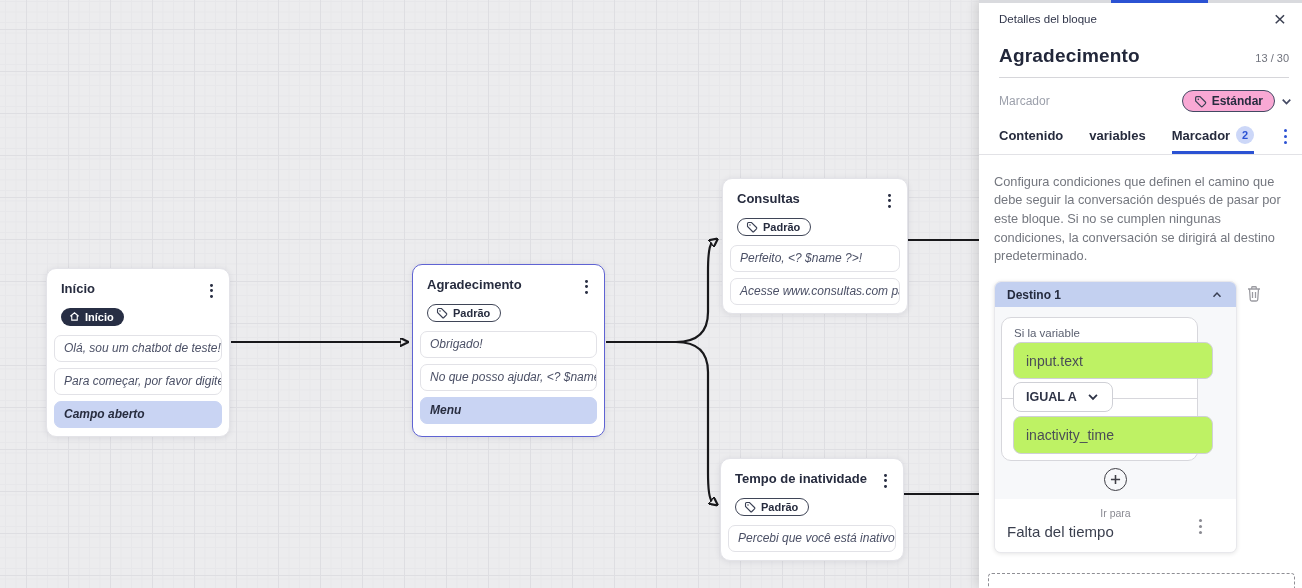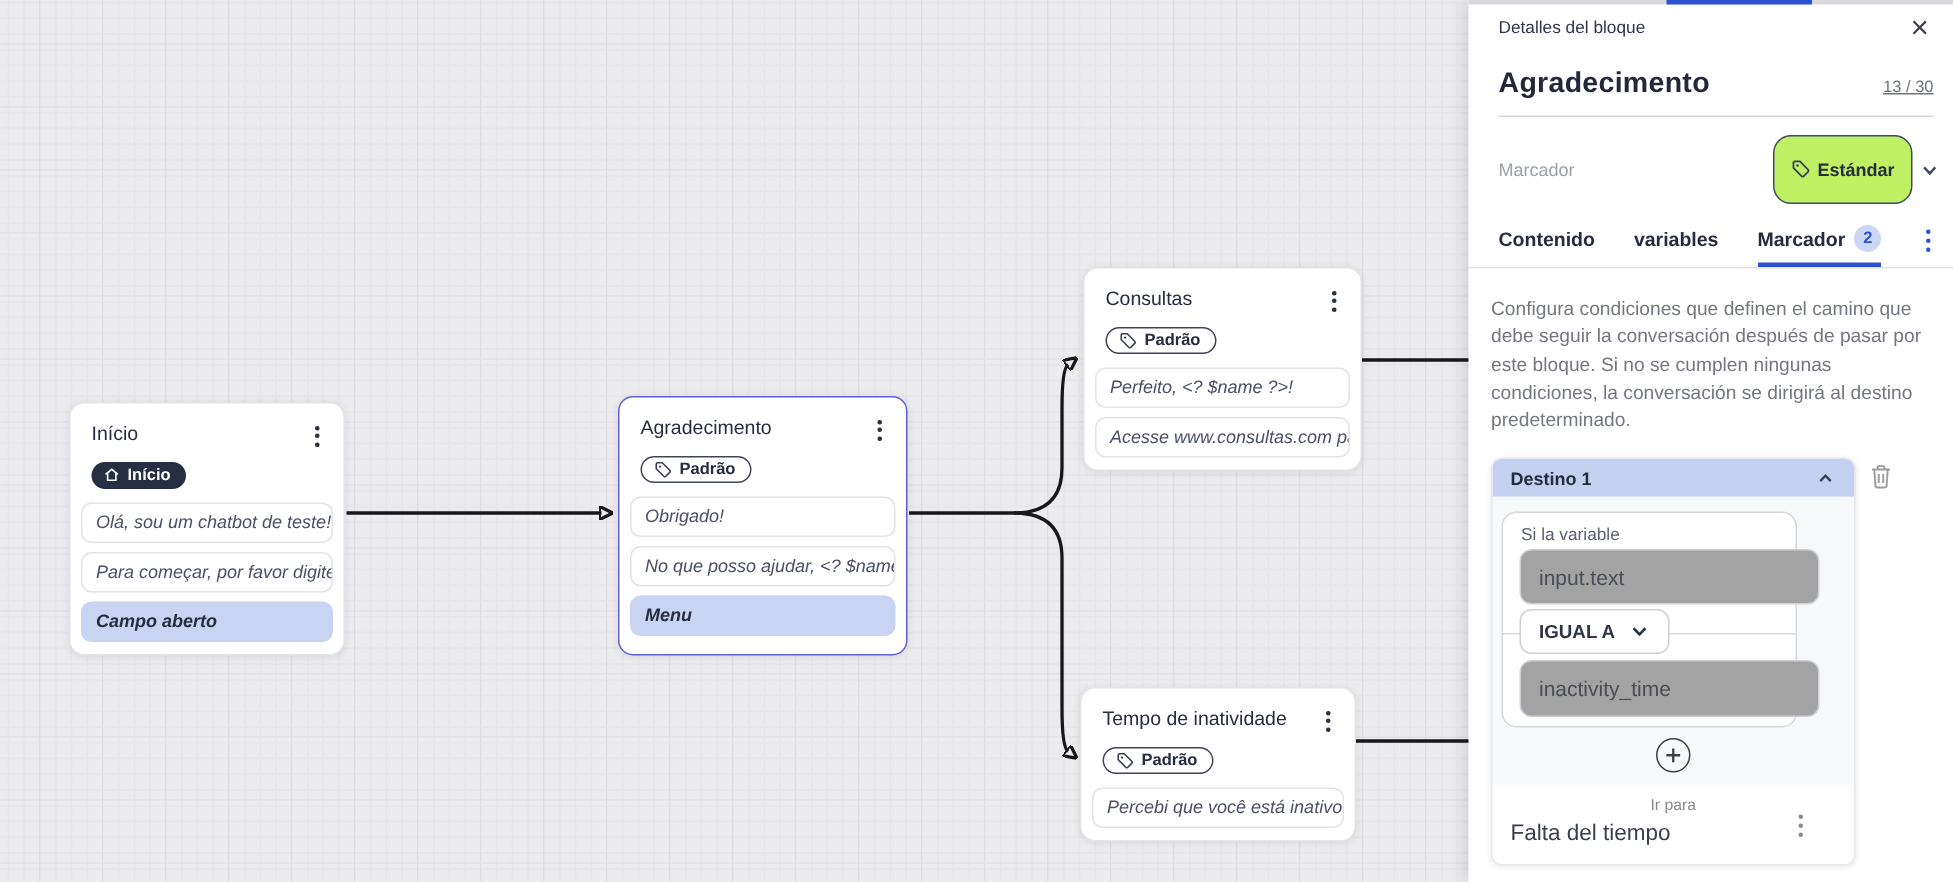--- a/index.html
+++ b/index.html
@@ -30,21 +30,21 @@
 
   
   .node {
     position:absolute; z-index:2;
     background:#fff; border:1px solid #e3e3e8; border-radius:10px;
     box-shadow:0 1px 6px rgba(40,40,70,.10);
     padding:10px 7px 8px;
   }
   .node.selected { border:1.5px solid #5f63d3; }
   .node-head { display:flex; justify-content:space-between; align-items:flex-start; padding:2px 5px 0 7px; }
-  .node-title { font-size:13px; font-weight:normal; color:#272c3f; white-space:nowrap; }
+  .node-title { font-size:13px; font-weight:bold; color:#272c3f; white-space:nowrap; }
   .kebab { display:flex; flex-direction:column; gap:2.6px; padding:3px 4px; cursor:pointer; }
   .kebab i { width:2.8px; height:2.8px; border-radius:50%; background:#2b3044; display:block; }
   .kebab.blue i { background:#2b52d3; width:3.2px; height:3.2px; }
   .kebab.gray i { background:#8a8a92; width:3.2px; height:3.2px; }
 
   .badge-dark {
     display:inline-flex; align-items:center; gap:5px;
     background:#272e44; color:#fff; font-size:11px; font-weight:bold;
     border-radius:11px; padding:3px 10px 3px 8px; margin:7px 0 3px 7px;
   }
@@ -73,30 +73,30 @@
   }
   .panel-topstrip { position:relative; height:3px; background:#d9dade; }
   .topstrip-blue { position:absolute; left:132px; top:0; width:97px; height:3px; background:#2b52d3; }
 
   .panel-head { display:flex; justify-content:space-between; align-items:center; padding:9px 16px 0 20px; }
   .panel-head-title { font-size:11.5px; color:#30354a; }
   .close-x { font-size:21px; color:#3b4052; line-height:14px; cursor:pointer; }
 
   .name-row { display:flex; justify-content:space-between; align-items:flex-end; padding:19px 13px 0 20px; }
   .block-name { font-size:19px; font-weight:600; color:#22273a; letter-spacing:.2px; }
-  .char-count { font-size:11px; color:#70737d; padding-bottom:3px;text-decoration:underline; }
+  .char-count { font-size:11px; color:#70737d; padding-bottom:3px; }
   .divider { height:1px; background:#d6d6da; margin:10px 13px 0 20px; }
 
   .marker-row { display:flex; justify-content:space-between; align-items:center; padding:12px 8px 0 20px; }
   .marker-label { font-size:12px; color:#9ca0ab; }
   .marker-controls { display:flex; align-items:center; gap:4px; }
   .marker-pill {
-    display:flex; align-items:flex-start; gap:5px;
-    border:1.2px solid #434963; border-radius:12px; padding:15px 11px;
-    font-size:12px; font-weight:bold; color:#272c3f; background:#bef264; cursor:pointer;
+    display:flex; align-items:center; gap:5px;
+    border:1.2px solid #434963; border-radius:12px; padding:3px 11px;
+    font-size:12px; font-weight:bold; color:#272c3f; background:#f9a8d4; cursor:pointer;
   }
 
   .tabs { display:flex; gap:26px; padding:14px 13px 0 20px; border-bottom:1px solid #e2e2e6; }
   .tab { font-size:13px; font-weight:bold; color:#262b3d; padding-bottom:9px; display:flex; gap:6px; align-items:center; cursor:pointer; }
   .tab.active { box-shadow:inset 0 -3px 0 #2b52d3; }
   .tab-badge {
     width:18px; height:18px; border-radius:50%; background:#ccd7f8; color:#2b52d3;
     font-size:11px; font-weight:bold; display:flex; align-items:center; justify-content:center;
   }
   .tabs .kebab { margin-left:auto; margin-bottom:7px; }
@@ -114,21 +114,21 @@
   }
   .trash-btn { padding-top:3px; cursor:pointer; }
 
   .inner-box {
     margin:10px 38px 0 6px; height:144px; position:relative;
     background:#fff; border:1px solid #d7d7dc; border-radius:10px;
   }
   .cond-label { position:absolute; left:12px; top:9px; font-size:11.5px; color:#5b6070; }
   .tfield {
     position:absolute; left:11px; width:200px; height:37px;
-    border:1px solid #cfd0d6; border-radius:8px; background:#a3a3a3;
+    border:1px solid #cfd0d6; border-radius:8px; background:#bef264;
     padding:14px 12px; font-size:14px; color:#4a4d57; font-family:"Liberation Sans", sans-serif; outline:none;
   }
   .tfield.f1 { top:24px; }
   .tfield.f2 { top:98px; height:38px; }
   .inbox-divider { position:absolute; left:0; right:0; top:80px; height:1px; background:#d7d7dc; }
   .op-chip {
     position:absolute; left:11px; top:64px; height:30px; z-index:2;
     display:inline-flex; align-items:center; gap:9px;
     background:#fff; border:1px solid #cfd0d6; border-radius:8px; padding:0 12px;
     font-size:12.5px; font-weight:bold; color:#2e3346; cursor:pointer;

